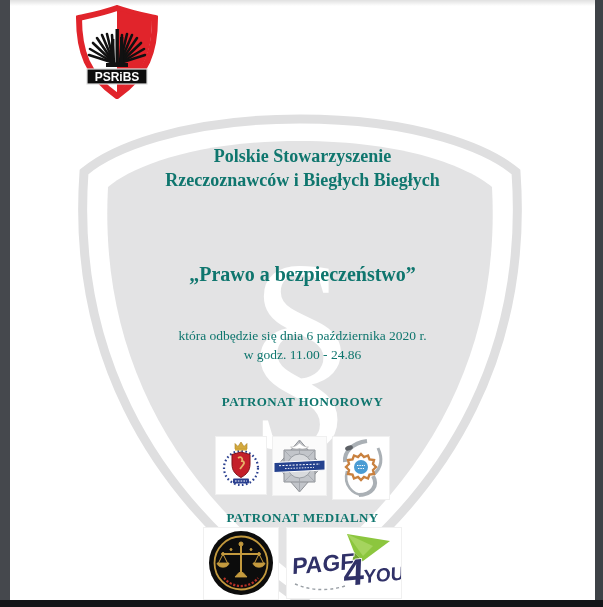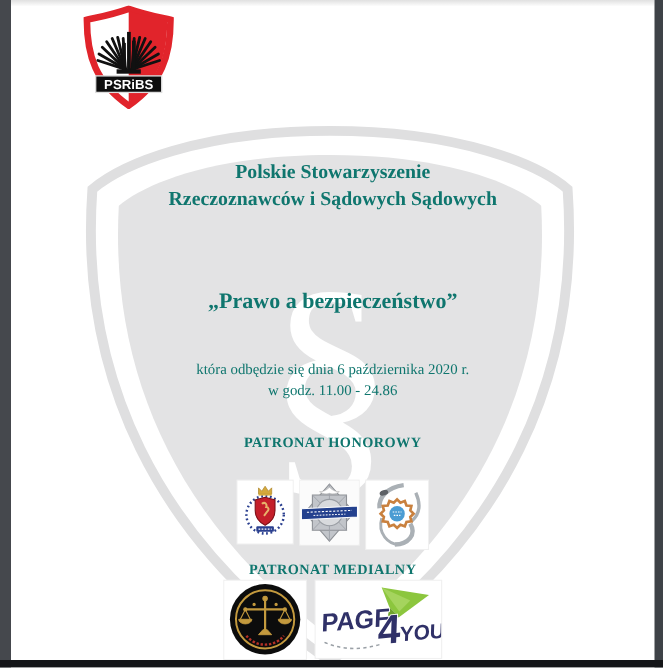--- a/index.html
+++ b/index.html
@@ -72,21 +72,21 @@
       </g>
     </g>
     <rect x="12" y="64" width="60" height="15" fill="#0d0d0d" stroke="#dddddd" stroke-width="1.2"></rect>
     <text x="42" y="76" text-anchor="middle" font-size="12" font-weight="bold" fill="#ffffff" font-family="'Liberation Sans','DejaVu Sans',sans-serif">PSRiBS</text>
   </svg>
 
   <div class="top-shade"></div>
 
   <div class="layer org-name">
     <div>Polskie Stowarzyszenie</div>
-    <div>Rzeczoznawców i Sądowych Sądowych</div>
+    <div>Rzeczoznawców i Biegłych Biegłych</div>
   </div>
 
 
   <div class="layer event-title">„Prawo a bezpieczeństwo”</div>
 
   <div class="layer dates">
     <div>która odbędzie się dnia 6 października 2020 r.</div>
     <div>w godz. 11.00 - 24.86</div>
   </div>
 

